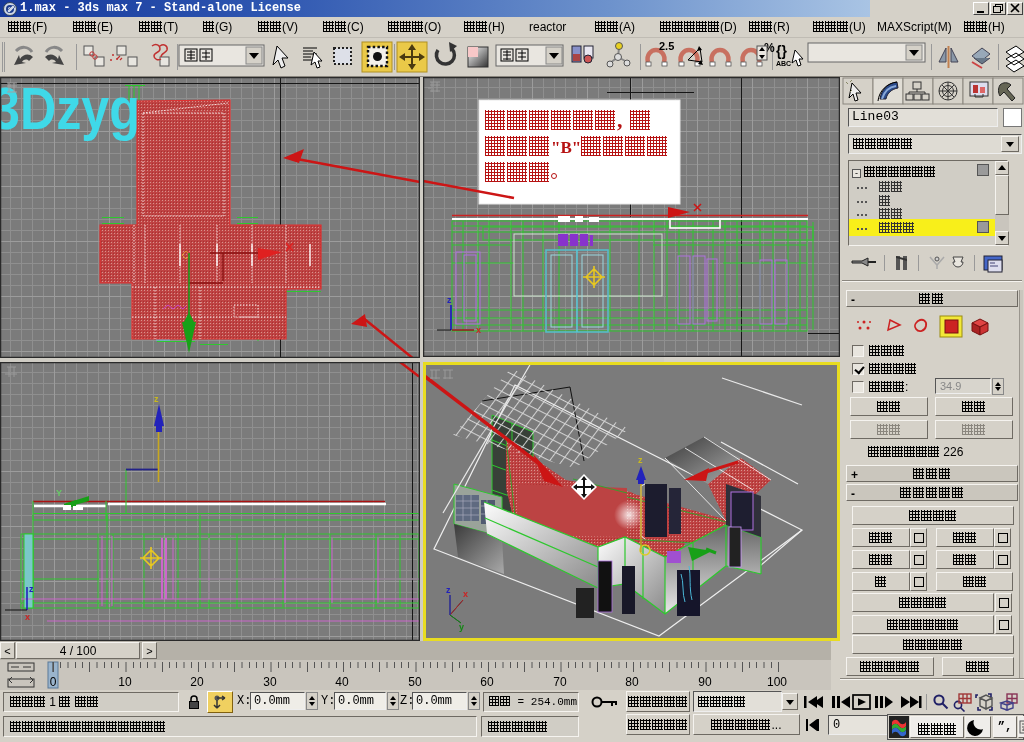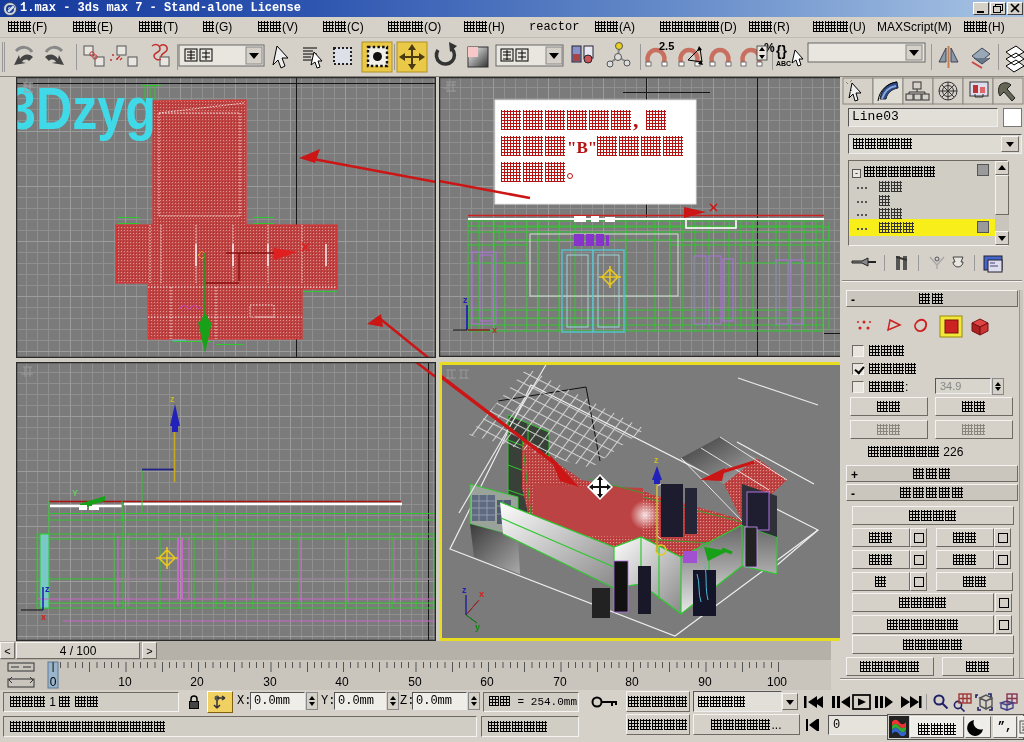--- a/index.html
+++ b/index.html
@@ -9,30 +9,30 @@
  repeating-linear-gradient(0deg,currentColor 0 1px,transparent 1px 3px),
  repeating-linear-gradient(90deg,currentColor 0 1px,transparent 1px 3px);
  width:11px;height:11px;margin:0 1px 0 0;vertical-align:-1px}
 i.z2{width:12px;height:12px;vertical-align:-2px}
 i.zr{width:20px;height:20px;margin:0 2px 0 0;vertical-align:-3px}
 i.zs{width:10px;height:10px;vertical-align:-1px}
 .ras{border:1px solid;border-color:#f5f3ef #6e6a63 #6e6a63 #f5f3ef;background:#d5d1c8}
 .sunk{border:1px solid;border-color:#6e6a63 #f5f3ef #f5f3ef #6e6a63}
 .fld{border:1px solid;border-color:#555 #eee #eee #555;background:#e6e3dc}
 
-#title{left:0;top:0;width:1024px;height:17px;background:linear-gradient(90deg,#16399c 0%,#2d55b0 30%,#6d92cc 70%,#a9c4e4 100%);color:#fff;font:bold 12px "Liberation Mono",monospace;line-height:17px}
+#title{left:0;top:0;width:870px;height:17px;background:linear-gradient(90deg,#16399c 0%,#2d55b0 30%,#6d92cc 70%,#a9c4e4 100%);color:#fff;font:bold 12px "Liberation Mono",monospace;line-height:17px}
 #title .txt{position:absolute;left:20px;top:0}
 .wbtn{position:absolute;top:2px;width:16px;height:13px;background:#d5d1c8;border:1px solid;border-color:#fff #404040 #404040 #fff;font:bold 9px "Liberation Sans";text-align:center;line-height:11px;color:#000}
 
 #menu{left:0;top:17px;width:1024px;height:21px;background:#d5d1c8;font-size:12px;color:#000;line-height:21px;border-bottom:1px solid #c0bcb4}
 #menu span{position:absolute;top:0;white-space:nowrap}
 
 #tbar{left:0;top:38px;width:1024px;height:39px;background:#d5d1c8;border-bottom:1px solid #8a867e}
 
-#vparea{left:16px;top:77px;width:664px;height:564px;background:#cfccc4}
+#vparea{left:0;top:77px;width:664px;height:564px;background:#cfccc4}
 
 #tslider{left:0;top:641px;width:831px;height:19px;background:#b5b1a8}
 #ruler{left:0;top:660px;width:831px;height:30px;background:#c9c5bd}
 #row1{left:0;top:690px;width:1024px;height:24px;background:#d5d1c8}
 #row2{left:0;top:714px;width:1024px;height:28px;background:#d5d1c8}
 #panel{left:840px;top:77px;width:200px;height:613px;background:#d5d1c8}
 .btn{position:absolute;background:#d5d1c8;border:1px solid;border-color:#f5f3ef #6e6a63 #6e6a63 #f5f3ef;font-size:12px;color:#000;text-align:center}
 .btn.sq{width:17px;height:19px}
 .btn.sq::after{content:"";position:absolute;left:3px;top:4px;width:8px;height:8px;border:1px solid #000}
 .cbrow{font-size:12px;height:16px;line-height:16px}
@@ -73,21 +73,21 @@
 </div>
 <div class="abs" id="menu">
  <span style="left:8px"><i class="z"></i><i class="z"></i>(F)</span>
  <span style="left:73px"><i class="z"></i><i class="z"></i>(E)</span>
  <span style="left:139px"><i class="z"></i><i class="z"></i>(T)</span>
  <span style="left:203px"><i class="z"></i>(G)</span>
  <span style="left:258px"><i class="z"></i><i class="z"></i>(V)</span>
  <span style="left:323px"><i class="z"></i><i class="z"></i>(C)</span>
  <span style="left:388px"><i class="z"></i><i class="z"></i><i class="z"></i>(O)</span>
  <span style="left:464px"><i class="z"></i><i class="z"></i>(H)</span>
- <span style="left:529px;font-family:Liberation Mono, monospace">reactor</span>
+ <span style="left:529px;font-family:Liberation Sans, sans-serif">reactor</span>
  <span style="left:595px"><i class="z"></i><i class="z"></i>(A)</span>
  <span style="left:660px"><i class="z"></i><i class="z"></i><i class="z"></i><i class="z"></i><i class="z"></i>(D)</span>
  <span style="left:749px"><i class="z"></i><i class="z"></i>(R)</span>
  <span style="left:813px"><i class="z"></i><i class="z"></i><i class="z"></i>(U)</span>
  <span style="left:877px;font-family:Liberation Sans, sans-serif">MAXScript(M)</span>
  <span style="left:964px"><i class="z"></i><i class="z"></i>(H)</span>
 </div>
 <div class="abs" id="tbar">
 <svg width="1024" height="38" viewBox="0 0 1024 38">
 <defs>

